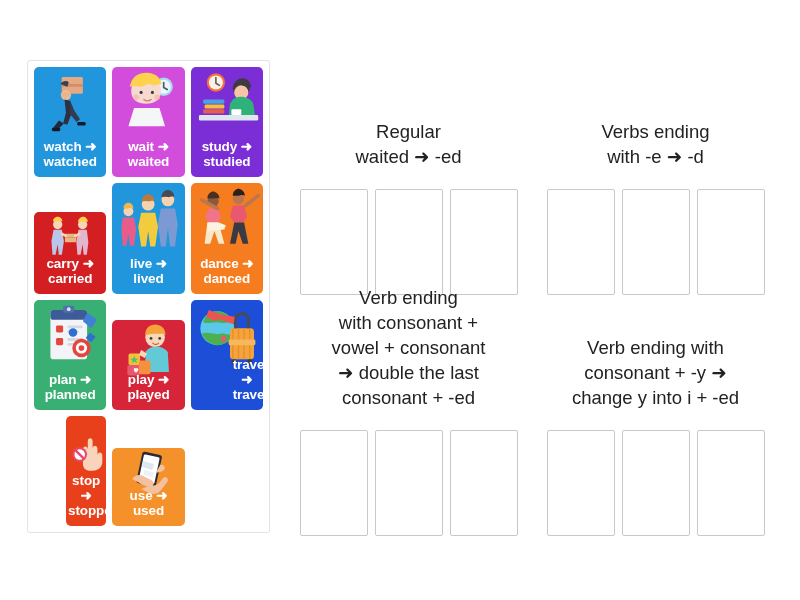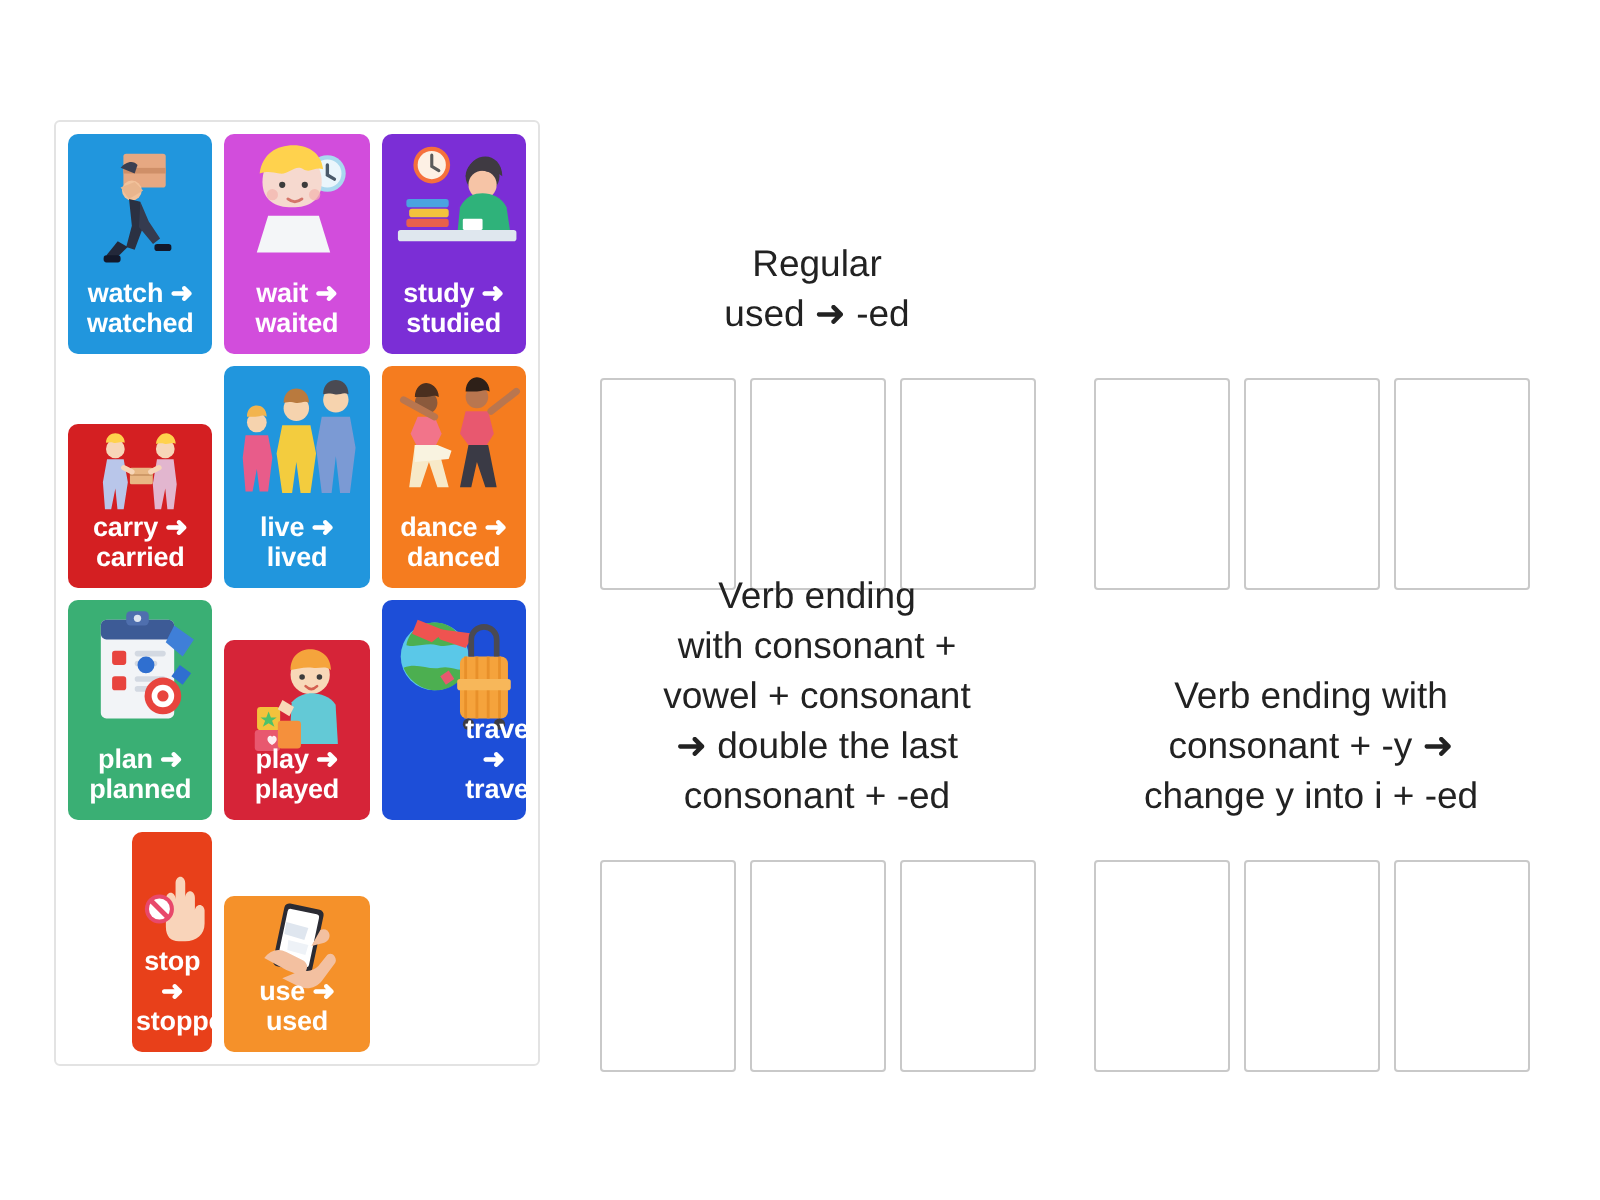--- a/index.html
+++ b/index.html
@@ -304,28 +304,30 @@
           </svg>
         </div>
         <div class="cap">use ➜
 used</div>
       </div>
     </div>
 
   <div class="board" id="board">
       <div class="quad q0">
         <div class="q-title">Regular
-used ➜ -ed</div>
+waited ➜ -ed</div>
         <div class="q-slots">
           <div class="slot"></div>
           <div class="slot"></div>
           <div class="slot"></div>
         </div>
       </div>
       <div class="quad q1">
+        <div class="q-title">Verbs ending
+with -e ➜ -d</div>
         <div class="q-slots">
           <div class="slot"></div>
           <div class="slot"></div>
           <div class="slot"></div>
         </div>
       </div>
       <div class="quad q2">
         <div class="q-title">Verb ending
 with consonant +
 vowel + consonant

